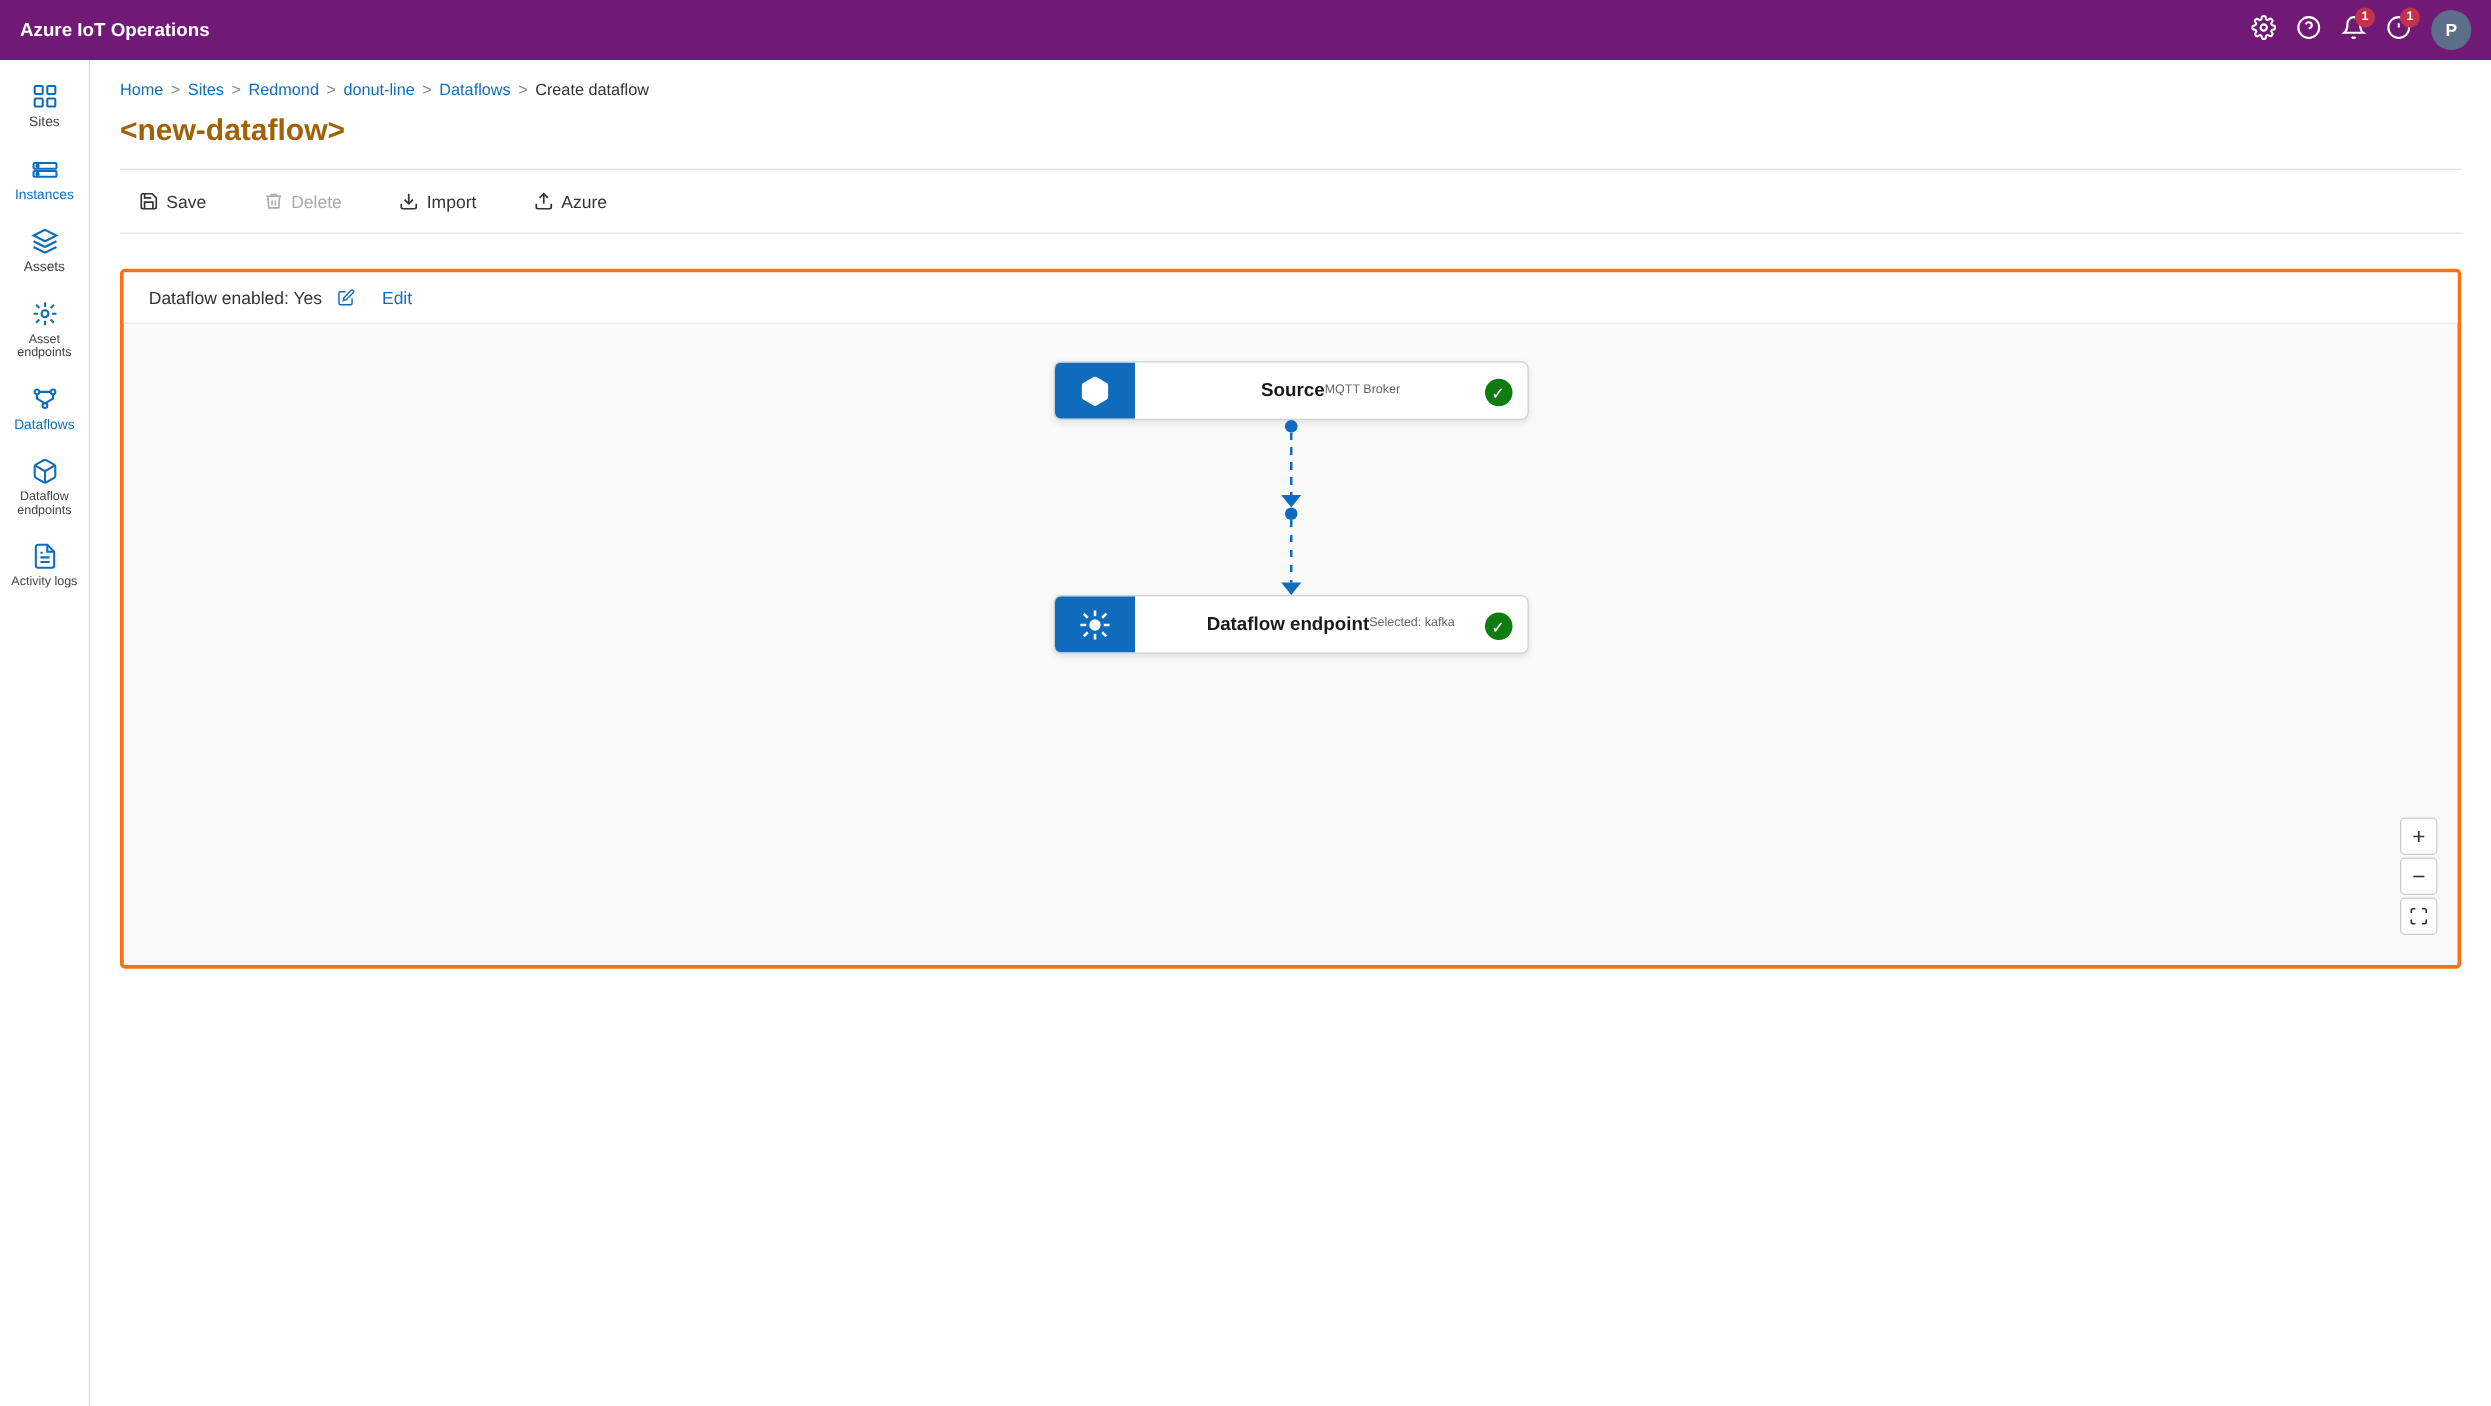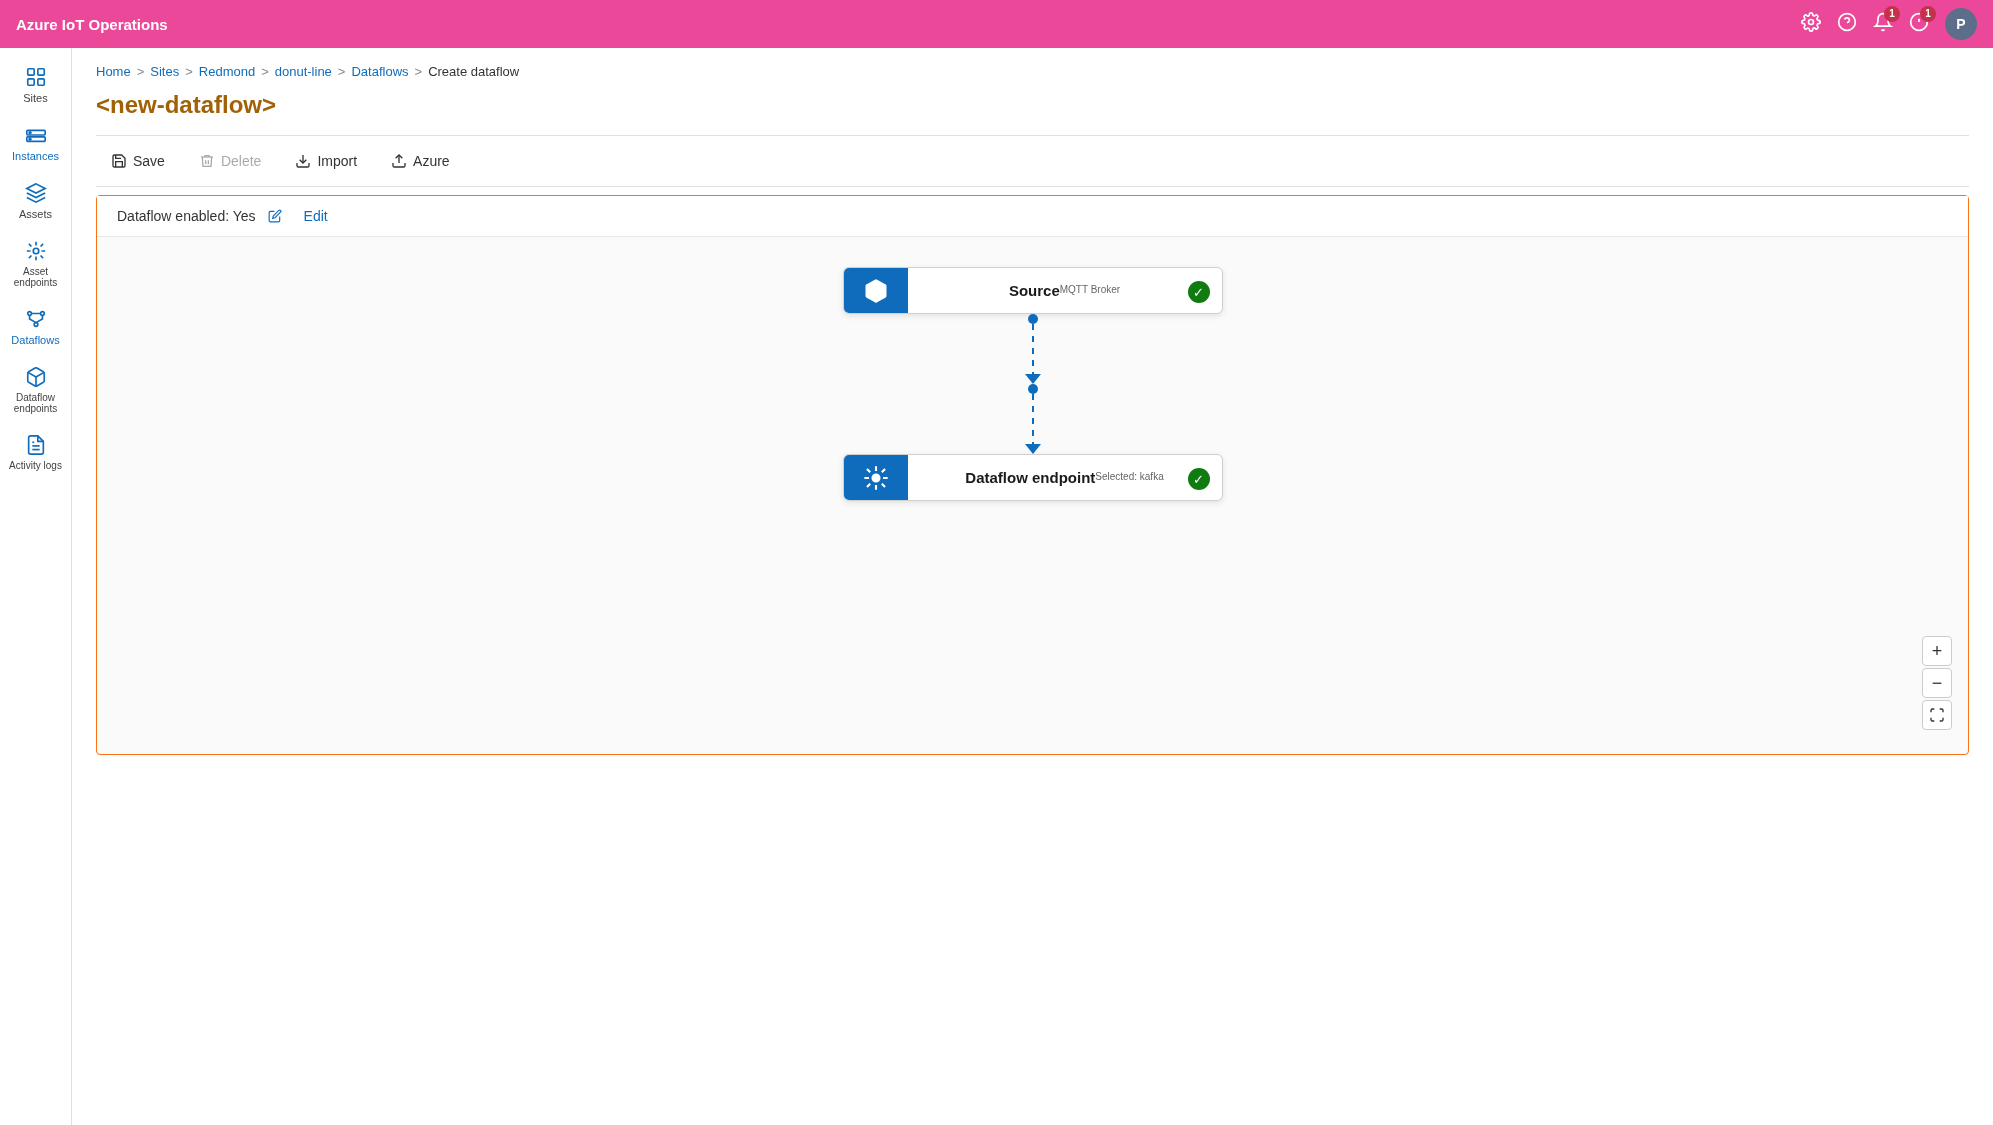--- a/index.html
+++ b/index.html
@@ -1,20 +1,20 @@
 <!DOCTYPE html>
 <html><head>
   <meta charset="utf-8">
   <style>
     * { box-sizing: border-box; margin: 0; padding: 0; }
     body { font-family: 'Segoe UI', Arial, sans-serif; background: #f3f2f1; display: flex; flex-direction: column; height: 100vh; overflow: hidden; }
 
     
     .topbar {
-      background: #ec4899;
+      background: #701a75;
       color: white;
       display: flex;
       align-items: center;
       height: 48px;
       padding: 0 16px;
       flex-shrink: 0;
     }
     .topbar-title { font-size: 15px; font-weight: 600; color: white; flex: 1; }
     .topbar-icons { display: flex; align-items: center; gap: 16px; }
     .topbar-icon { color: white; font-size: 18px; cursor: pointer; position: relative; }
@@ -111,21 +111,21 @@
       font-size: 24px;
       font-weight: 600;
       color: #a16207;
       margin-bottom: 16px;
     }
 
     
     .toolbar {
       display: flex;
       align-items: center;
-      gap: 4px;
+      gap: 16px;
       padding: 10px 0;
       border-top: 1px solid #e0e0e0;
       border-bottom: 1px solid #e0e0e0;
       margin-bottom: 0;
     }
     .toolbar-btn {
       display: flex;
       align-items: center;
       gap: 6px;
       padding: 6px 14px;
@@ -135,22 +135,22 @@
       font-size: 14px;
       cursor: pointer;
       color: #333;
     }
     .toolbar-btn.disabled { color: #aaa; cursor: default; }
     .toolbar-icon-svg { width: 16px; height: 16px; }
 
     
     .canvas-section {
       background: #fafafa;
-      border: 1px solid #f97316;
-      margin: 8px 0;
+      border: 3px solid #f97316;
+      margin: 28px 0;
       border-radius: 4px;
       flex: 1;
       position: relative;
       min-height: 560px;
     }
     .dataflow-info-bar {
       padding: 12px 20px;
       font-size: 14px;
       color: #333;
       display: flex;

